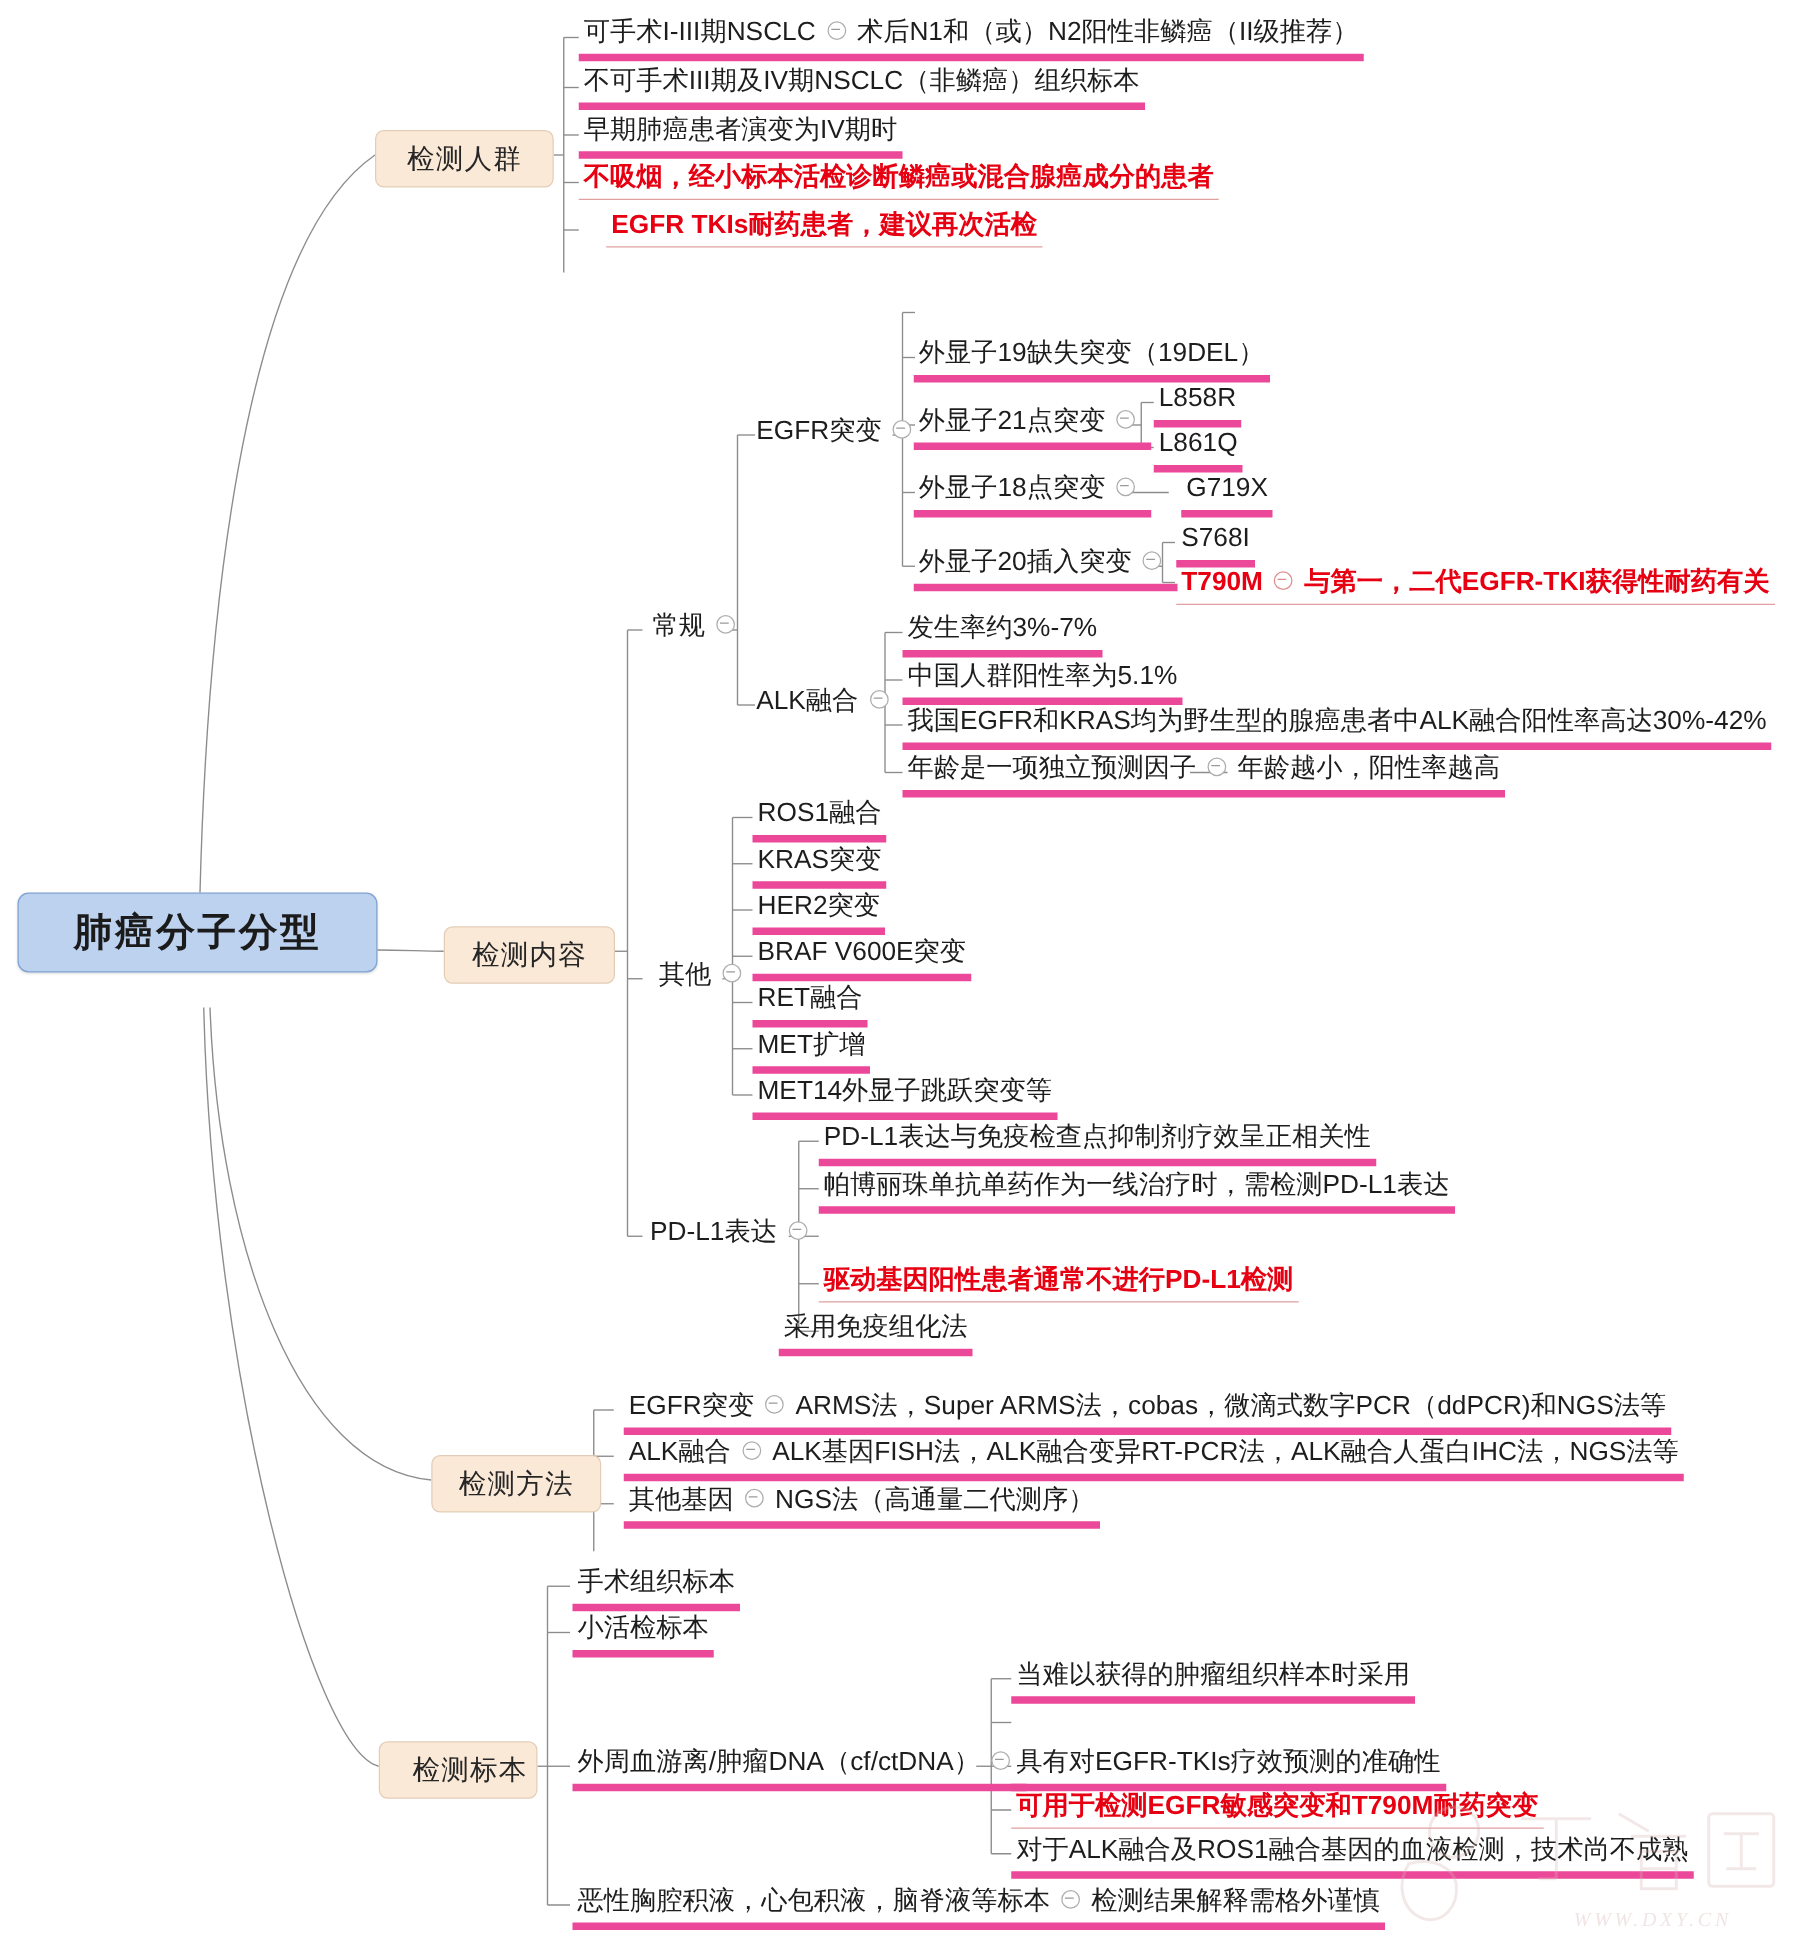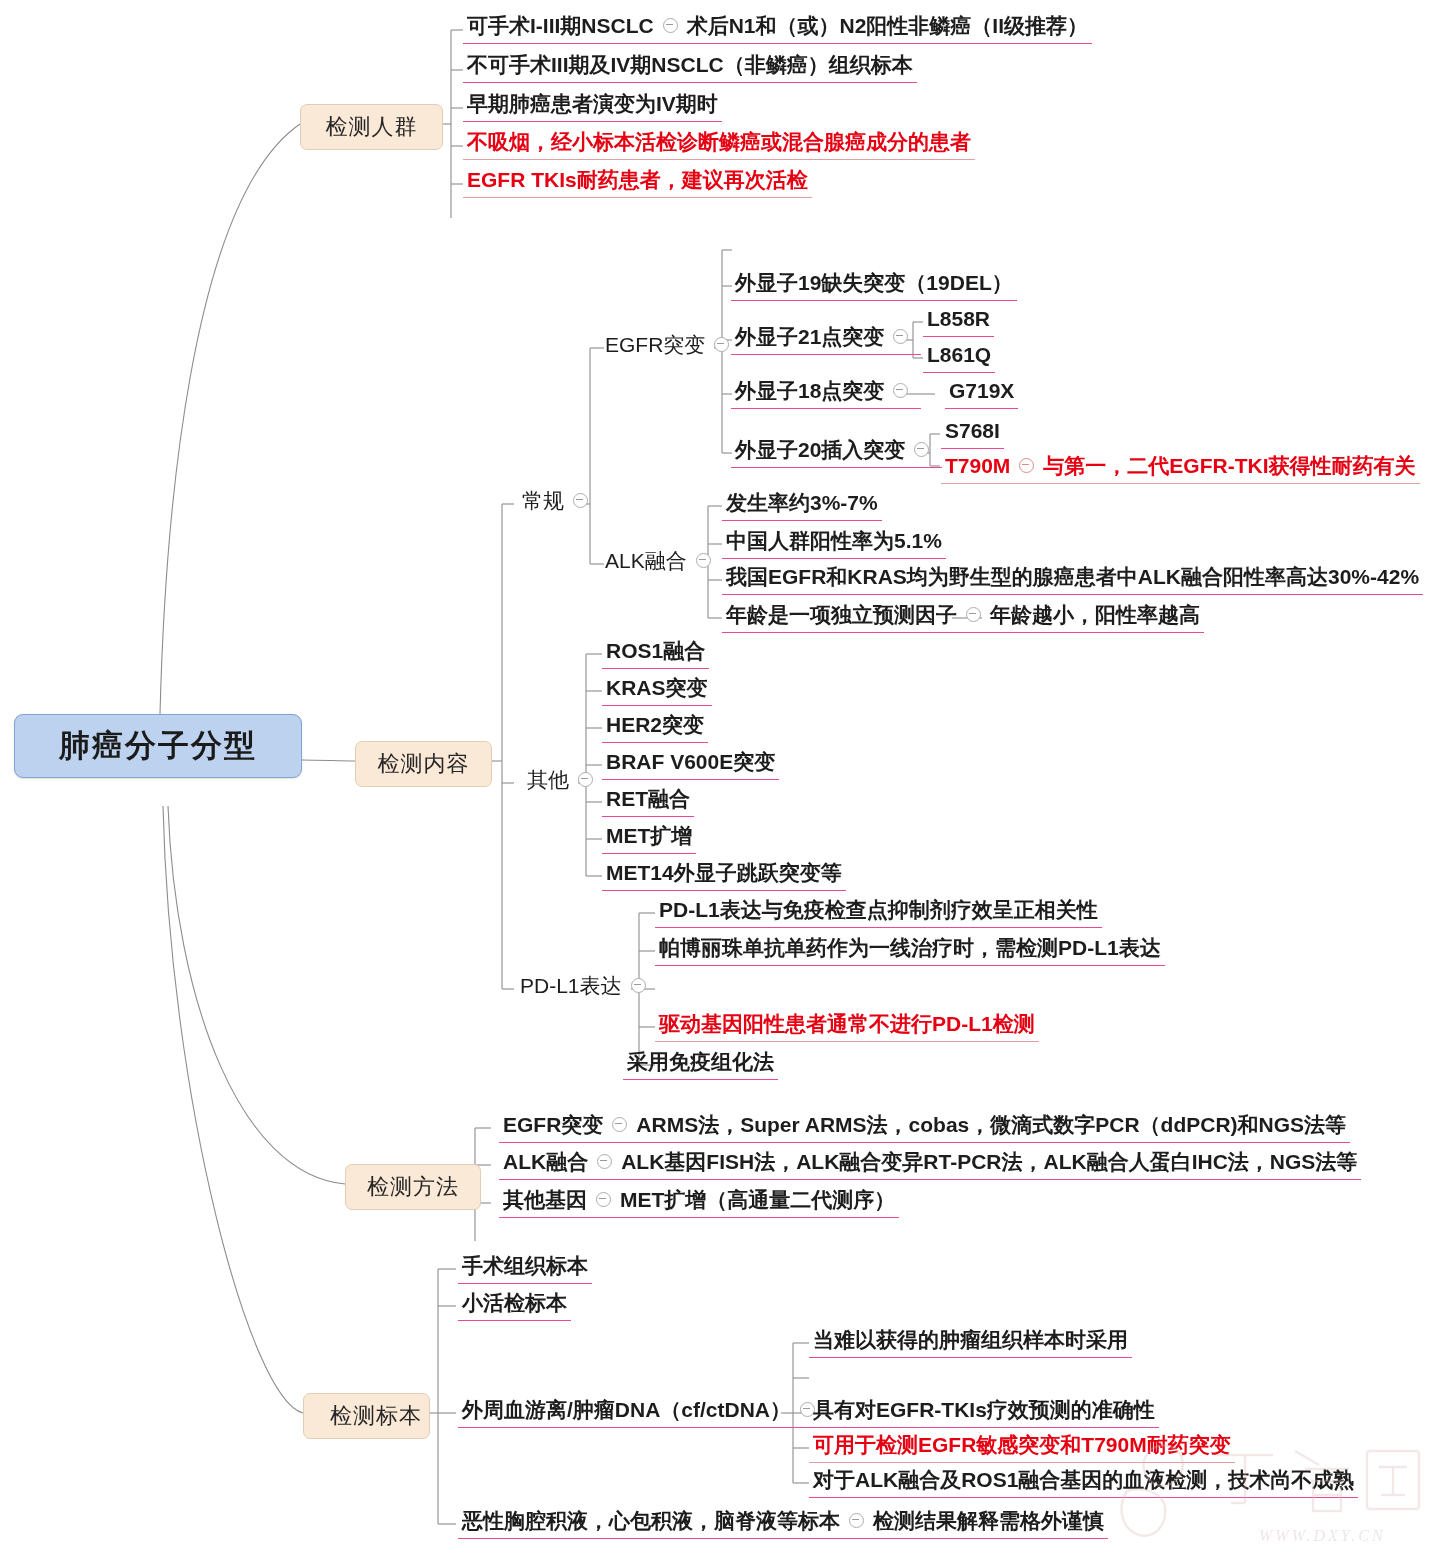--- a/index.html
+++ b/index.html
@@ -44,21 +44,21 @@
   .leaf{
     font-size:21px;
     color:#1d1d1d;
     line-height:1.15;
     padding:2px 4px 5px 4px;
     box-sizing:border-box;
   }
   .leaf.red{color:#e60012;font-weight:bold;}
 
   
-  .ul{border-bottom:1px solid #ec4899;font-weight:bold;}
+  .ul{border-bottom:6px solid #ec4899;}
   .ul.redline{border-bottom:1px solid #e0a0a0;}
 
   
   .marker{
     display:inline-block;
     width:13px;height:13px;
     border:1px solid #adadad;
     border-radius:50%;
     position:relative;
     vertical-align:middle;
@@ -204,21 +204,21 @@
   </div>
   <div class="node leaf ul" style="left:463px;top:51px;">
     <span>不可手术III期及IV期NSCLC（非鳞癌）组织标本</span>
   </div>
   <div class="node leaf ul" style="left:463px;top:90px;">
     <span>早期肺癌患者演变为IV期时</span>
   </div>
   <div class="node leaf red ul redline" style="left:463px;top:128px;">
     <span>不吸烟，经小标本活检诊断鳞癌或混合腺癌成分的患者</span>
   </div>
-  <div class="node leaf red ul redline" style="left:463px;top:166px;">
+  <div class="node leaf red ul redline" style="left:485px;top:166px;">
     <span>EGFR TKIs耐药患者，建议再次活检</span>
   </div>
 
   <div class="node branch" style="left:355px;top:741px;width:137px;">
     <span>检测内容</span>
   </div>
 
   <div class="node leaf" style="left:518px;top:487px;">
     <span>常规</span><span class="marker"></span>
   </div>
@@ -321,21 +321,21 @@
     <span>检测方法</span>
   </div>
 
   <div class="node leaf ul" style="left:499px;top:1111px;">
     <span>EGFR突变</span><span class="marker"></span><span>ARMS法，Super ARMS法，cobas，微滴式数字PCR（ddPCR)和NGS法等</span>
   </div>
   <div class="node leaf ul" style="left:499px;top:1148px;">
     <span>ALK融合</span><span class="marker"></span><span>ALK基因FISH法，ALK融合变异RT-PCR法，ALK融合人蛋白IHC法，NGS法等</span>
   </div>
   <div class="node leaf ul" style="left:499px;top:1186px;">
-    <span>其他基因</span><span class="marker"></span><span>MET扩增（高通量二代测序）</span>
+    <span>其他基因</span><span class="marker"></span><span>NGS法（高通量二代测序）</span>
   </div>
 
   <div class="node branch" style="left:303px;top:1393px;width:127px;padding-left:26px;">
     <span>检测标本</span>
   </div>
 
   <div class="node leaf ul" style="left:458px;top:1252px;">
     <span>手术组织标本</span>
   </div>
   <div class="node leaf ul" style="left:458px;top:1289px;">

